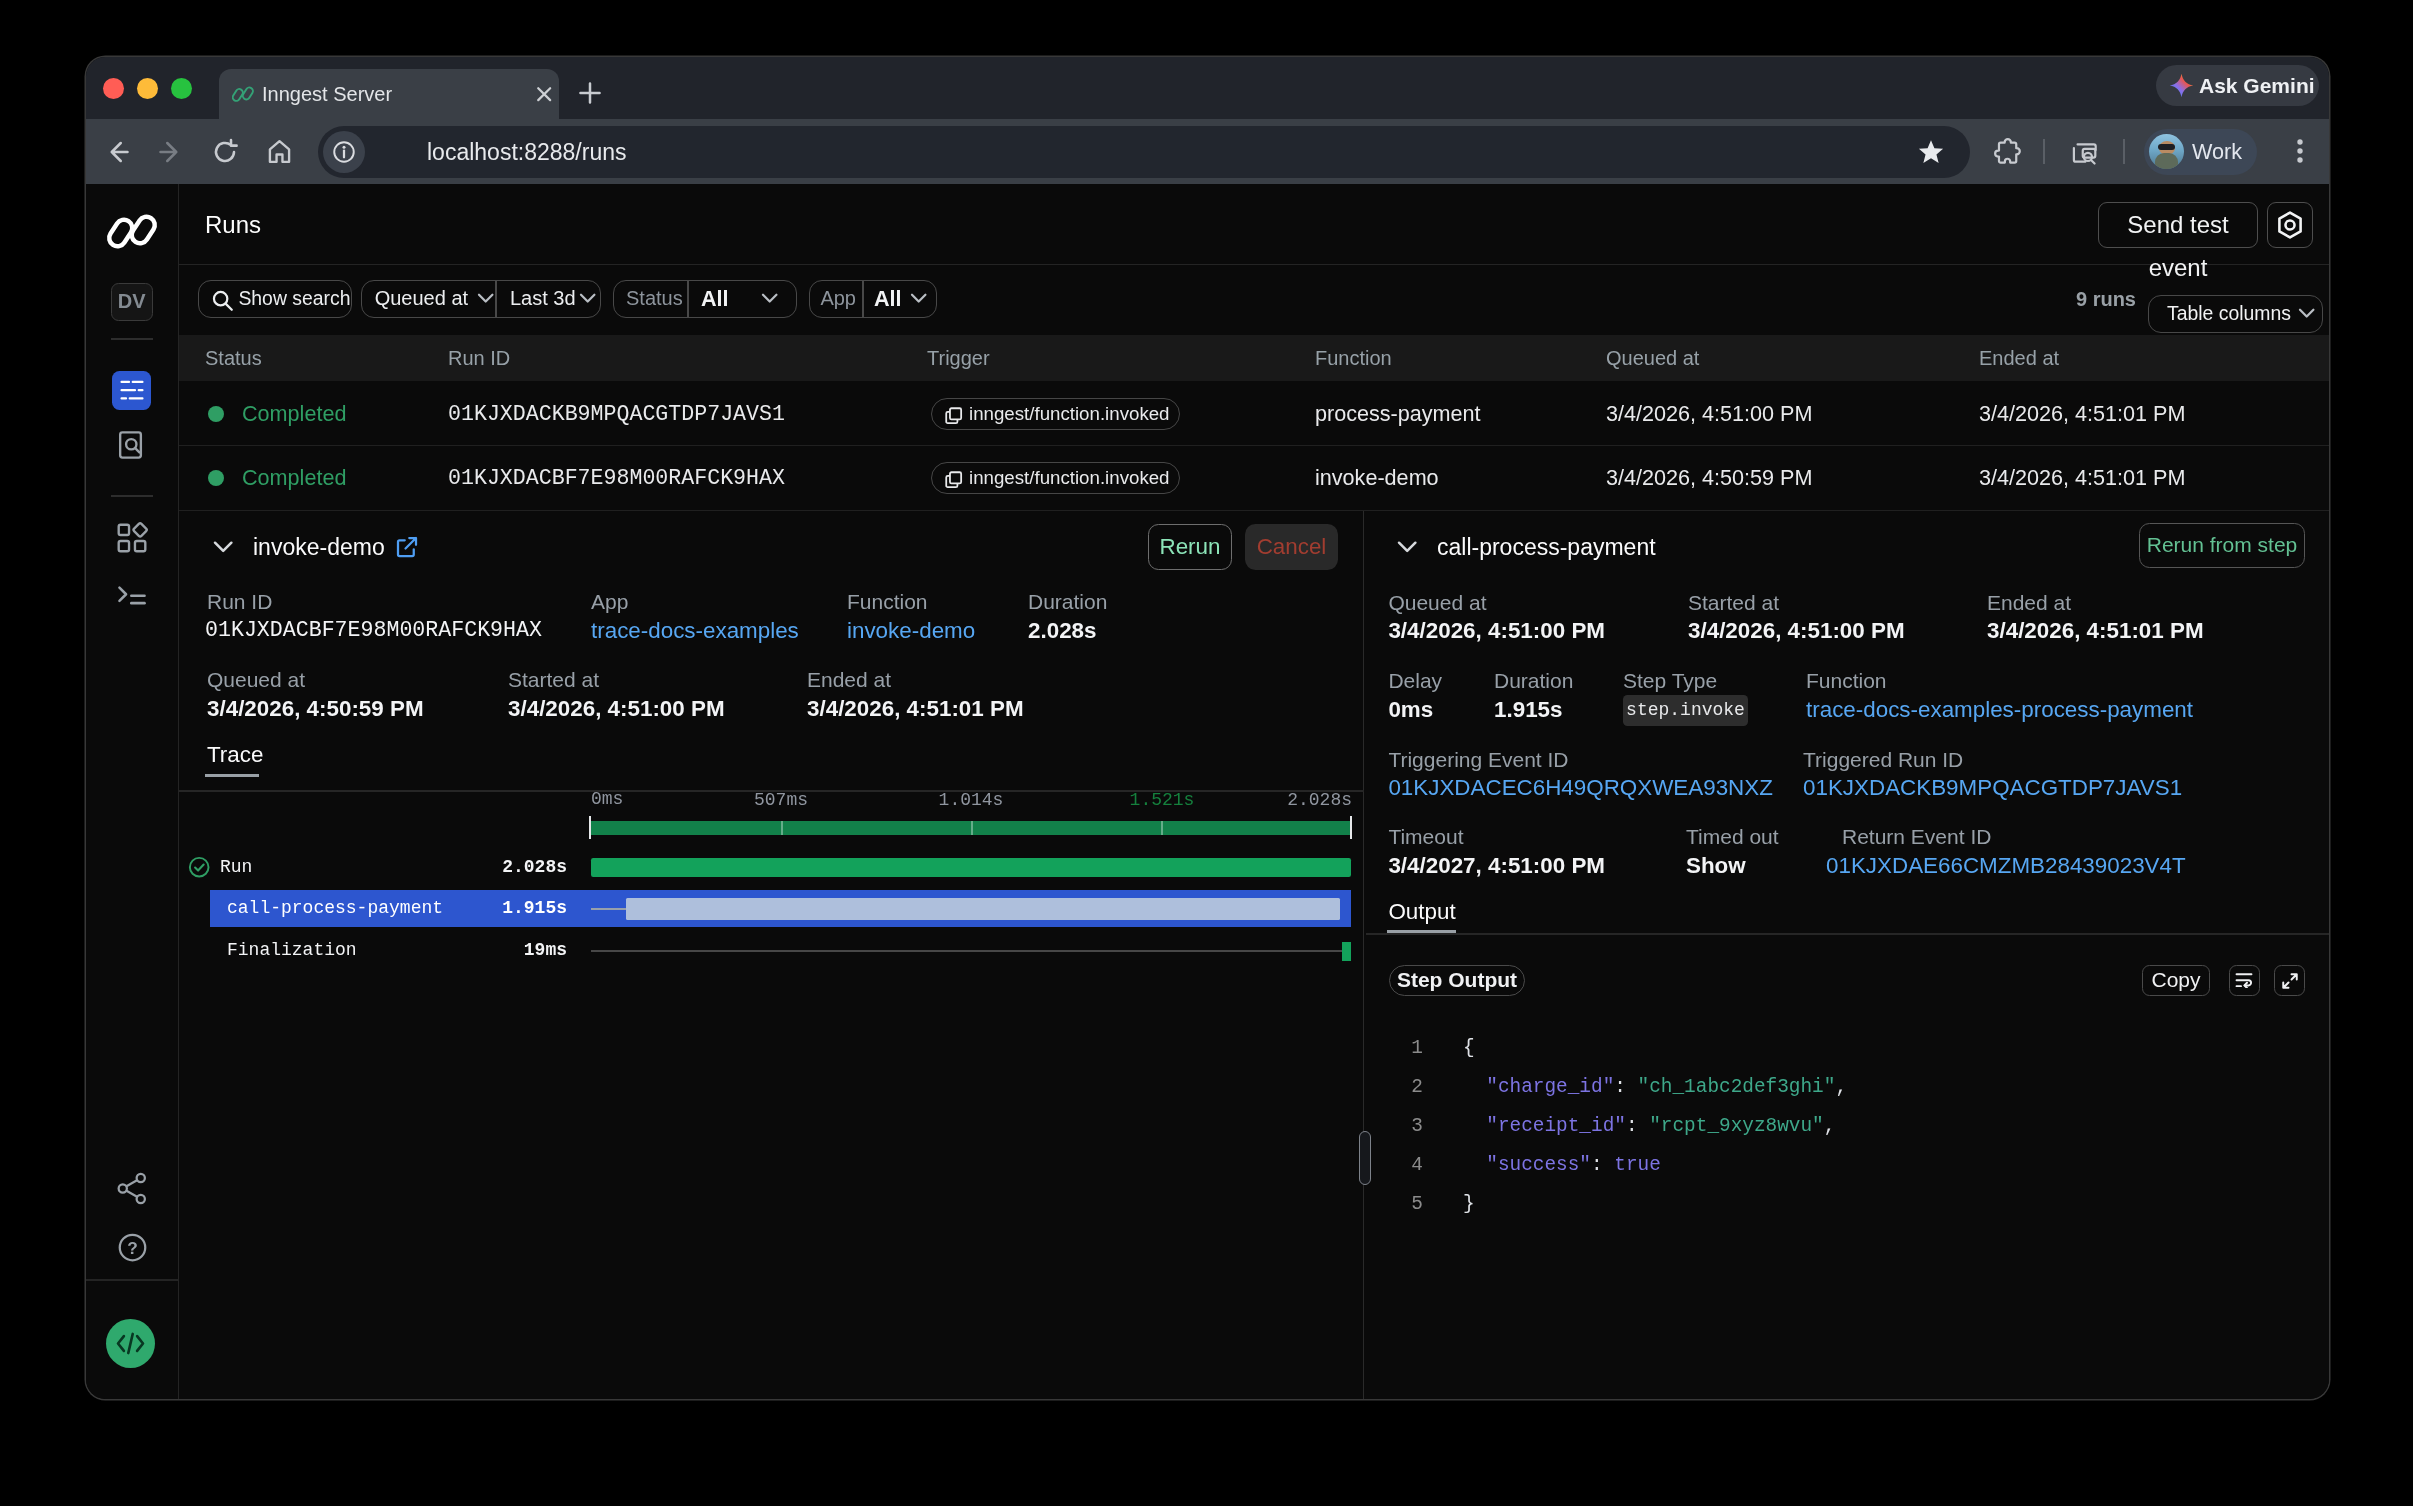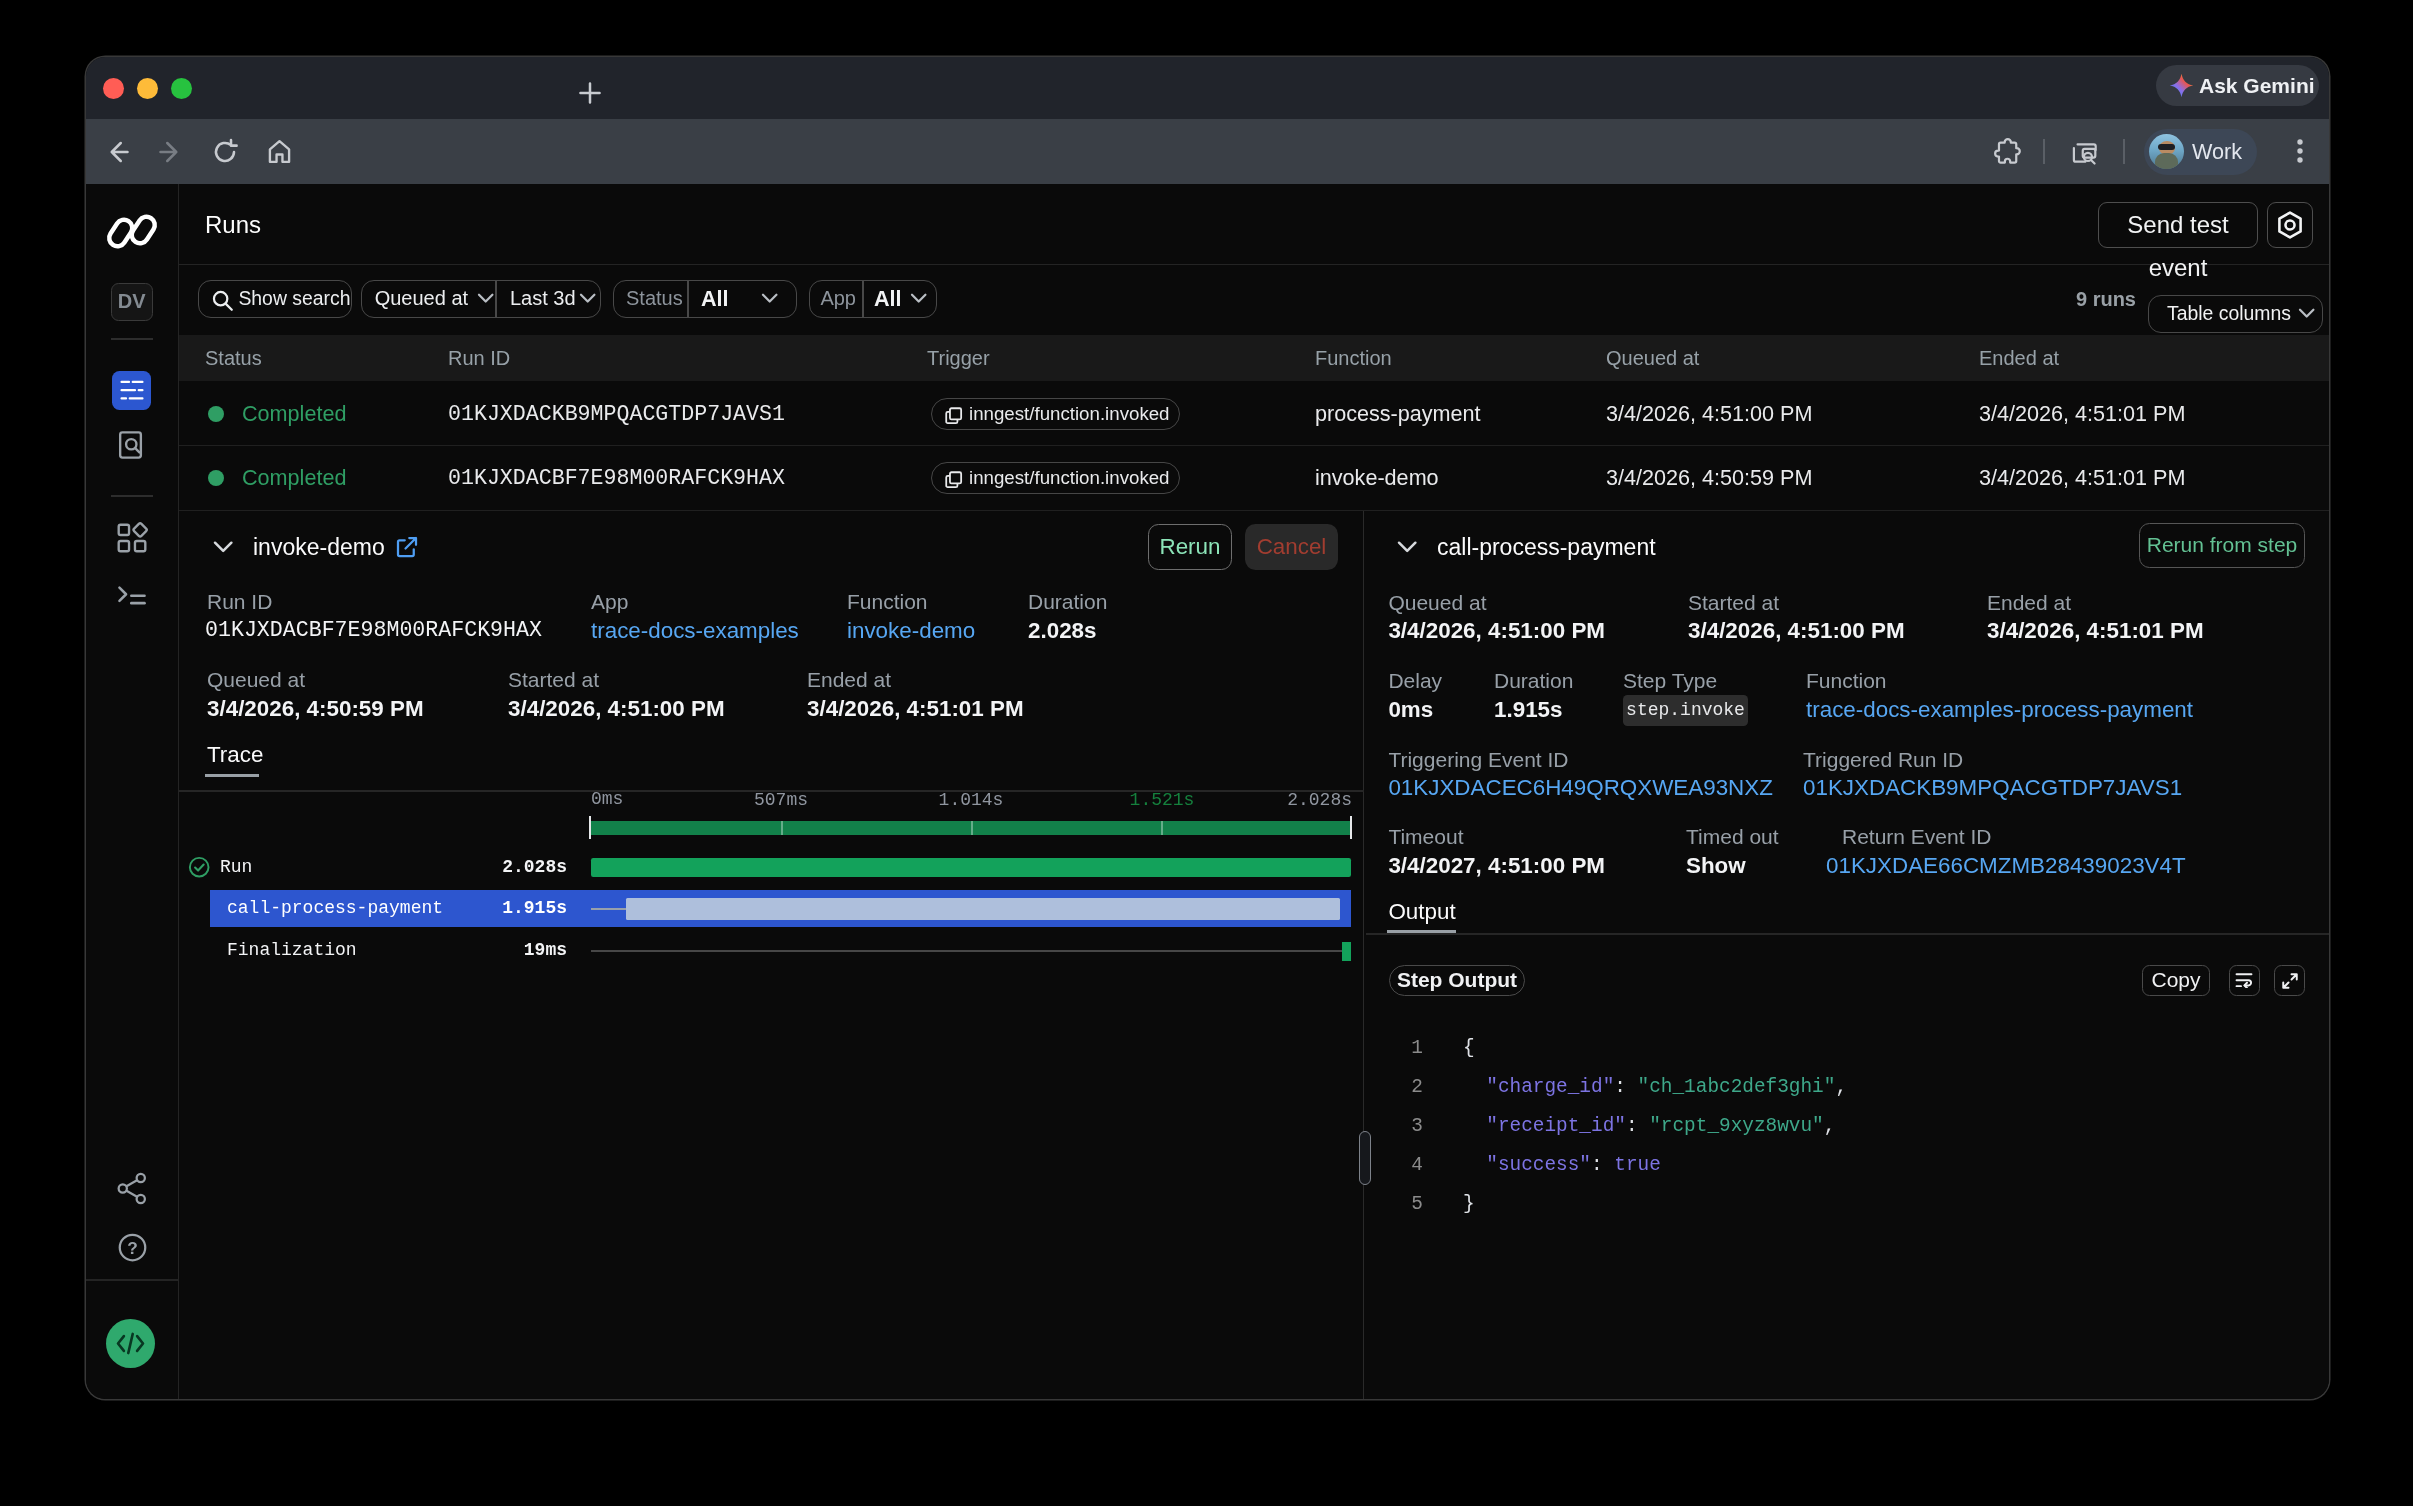--- a/index.html
+++ b/index.html
@@ -44,20 +44,32 @@
 .cs{font-style:normal;color:#3ea88a}
 svg{display:block}
 </style>
 </head>
 <body>
 <div class="win">
   <div class="tabstrip" id="tabstrip">
     <div class="light" style="left:17px;background:#ff5d55"></div>
     <div class="light" style="left:51px;background:#febb39"></div>
     <div class="light" style="left:85px;background:#27c23f"></div>
+    <div class="tab">
+      <svg class="a" style="left:13.4px;top:14px" width="22.4" height="22.4" viewBox="0 0 30 30">
+        <g fill="none" stroke="#34a176" stroke-width="2.6">
+          <rect x="3" y="7.5" width="9.5" height="17" rx="4.7" transform="rotate(32 7.7 16)"></rect>
+          <rect x="16.5" y="5.5" width="9.5" height="17" rx="4.7" transform="rotate(32 21.2 14)"></rect>
+        </g>
+      </svg>
+      <div class="tabtitle">Inngest Server</div>
+      <svg class="a" style="left:314px;top:14px" width="22.4" height="22.4" viewBox="0 0 30 30">
+          <path d="M7 7 L23 23 M23 7 L7 23" stroke="#cdd0d4" stroke-width="3" stroke-linecap="round"></path>
+        </svg>
+    </div>
     <div class="a" style="left:490px;top:21.6px">
         <svg width="28" height="28" viewBox="0 0 38 38">
           <path d="M19 6 V32 M6 19 H32" stroke="#c8cbd0" stroke-width="3.4" stroke-linecap="round"></path>
         </svg>
       </div>
     <div class="gem">
       <svg class="a" style="left:13.4px;top:8.2px" width="25" height="25" viewBox="0 0 34 34">
         <defs>
             <linearGradient id="gg" x1="0" y1="1" x2="1" y2="0">
               <stop offset="0" stop-color="#3186ff"></stop>
@@ -78,20 +90,33 @@
       </svg>
     <svg class="a" style="left:70px;top:18px" width="30" height="30" viewBox="0 0 40 40">
         <path d="M15 8 L27 20 L15 32 M27 20 H6" stroke="#787d84" stroke-width="3.4" fill="none" stroke-linecap="round" stroke-linejoin="round"></path>
       </svg>
     <svg class="a" style="left:124px;top:18px" width="30" height="30" viewBox="0 0 40 40">
         <path d="M32 20 a12 12 0 1 1 -4.2 -9.2 M28 4 v7.5 h7.5" stroke="#c7cacf" stroke-width="3.4" fill="none" stroke-linecap="round" stroke-linejoin="round"></path>
       </svg>
     <svg class="a" style="left:178px;top:17px" width="31" height="31" viewBox="0 0 42 42">
         <path d="M8 18 L21 7 L34 18 V35 H25 V25 H17 V35 H8 Z" stroke="#c7cacf" stroke-width="3.2" fill="none" stroke-linecap="round" stroke-linejoin="round"></path>
       </svg>
+    <div class="urlbar">
+      <div class="infoc">
+          <svg style="margin:9px" width="24" height="24" viewBox="0 0 32 32">
+            <circle cx="16" cy="16" r="13" stroke="#dadce0" stroke-width="2.6" fill="none"></circle>
+            <path d="M16 14 V23" stroke="#dadce0" stroke-width="3" stroke-linecap="round"></path>
+            <circle cx="16" cy="9.5" r="2" fill="#dadce0"></circle>
+          </svg>
+        </div>
+      <div class="urltxt">localhost:8288/runs</div>
+      <svg class="a" style="left:1599px;top:12.7px" width="28" height="28" viewBox="0 0 37 37">
+          <path d="M18.5 3 L23 13.5 L34.5 14.3 L25.7 21.8 L28.6 33 L18.5 26.8 L8.4 33 L11.3 21.8 L2.5 14.3 L14 13.5 Z" fill="#e8eaed"></path>
+        </svg>
+    </div>
     <svg class="a" style="left:1905px;top:17px" width="31" height="31" viewBox="0 0 42 42">
         <path d="M13 9 h5.5 v-0.5 a4.2 4.2 0 0 1 8.4 0 V9 H32 a2.2 2.2 0 0 1 2.2 2.2 v5.3 h0.6 a4.2 4.2 0 0 1 0 8.4 h-0.6 v8.9 A2.2 2.2 0 0 1 32 36 h-6 v-1.6 a3.6 3.6 0 0 0 -7.2 0 V36 h-5.8 a2.2 2.2 0 0 1 -2.2 -2.2 v-6 h-1.2 a4 4 0 0 1 0 -8 h1.2 v-8.6 A2.2 2.2 0 0 1 13 9 Z" stroke="#c7cacf" stroke-width="3" fill="none" stroke-linejoin="round"></path>
       </svg>
     <div class="a" style="left:1957px;top:20px;width:1.5px;height:25px;background:#5a5f66"></div>
     <svg class="a" style="left:1982px;top:18px" width="31" height="31" viewBox="0 0 42 42">
         <g stroke="#c7cacf" stroke-width="3" fill="none" stroke-linejoin="round" stroke-linecap="round">
           <path d="M13 10 h22 a2.5 2.5 0 0 1 2.5 2.5 v5 M8 15 v16 a2.5 2.5 0 0 0 2.5 2.5 h13"></path>
           <rect x="20" y="16" width="17" height="12" rx="2.5"></rect>
           <circle cx="27" cy="27" r="5.5"></circle>
           <path d="M31.5 31.5 L36 36"></path>

